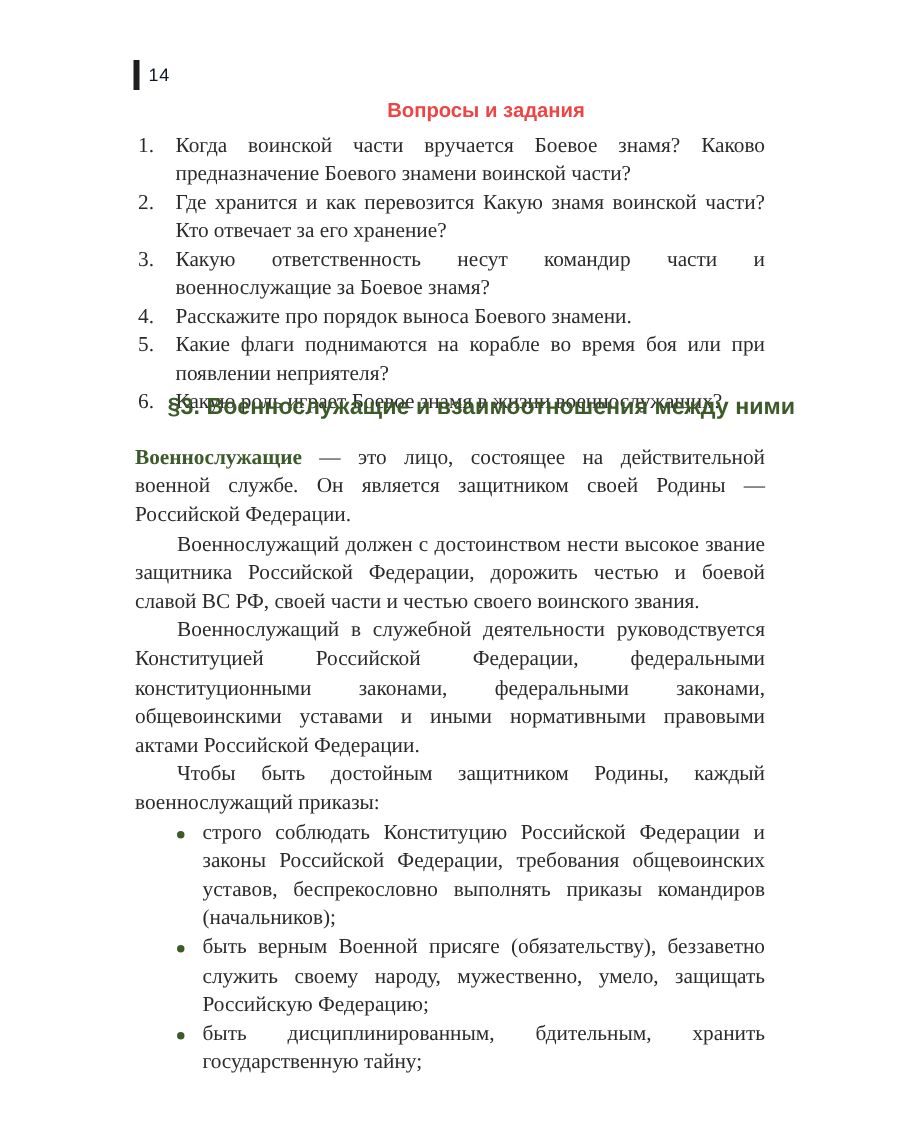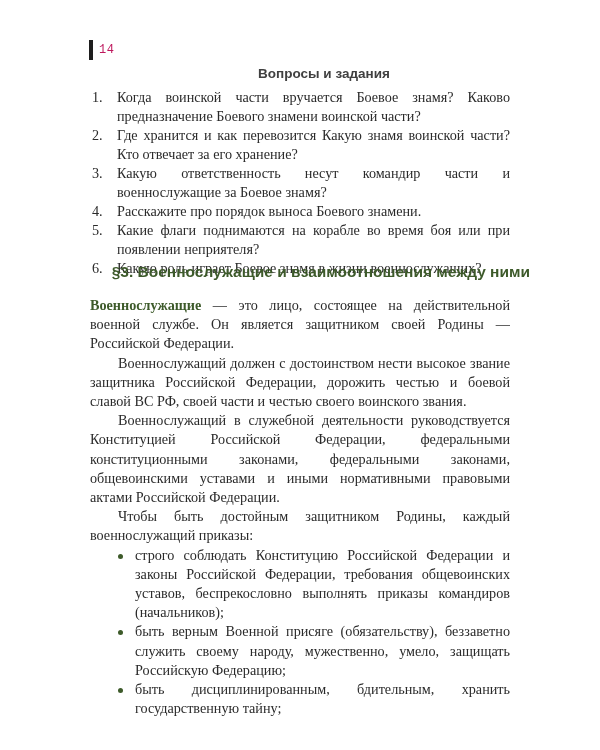--- a/index.html
+++ b/index.html
@@ -22,35 +22,35 @@
       display: flex;
       align-items: center;
       gap: 6px;
     }
     .page-bar {
       width: 4px;
       height: 20px;
       background: #1e1e1e;
     }
     .page-num {
-      font-family: Liberation Mono, monospace;
+      font-family: Liberation Sans, sans-serif;
       font-size: 12px;
-      color: #be185d;
+      color: #0f172a;
       letter-spacing: 0.5px;
     }
     .questions-title {
       position: absolute;
       left: 0;
       width: 600px;
       top: 66px;
       text-align: center;
       font-family: "Liberation Sans", "DejaVu Sans", sans-serif;
       font-weight: bold;
       font-size: 13.5px;
-      color: #404040;
+      color: #ef4444;
       padding-left: 48px;
       box-sizing: border-box;
     }
     .qlist {
       position: absolute;
       left: 90px;
       top: 88px;
       width: 420px;
       margin: 0;
       padding: 0;

